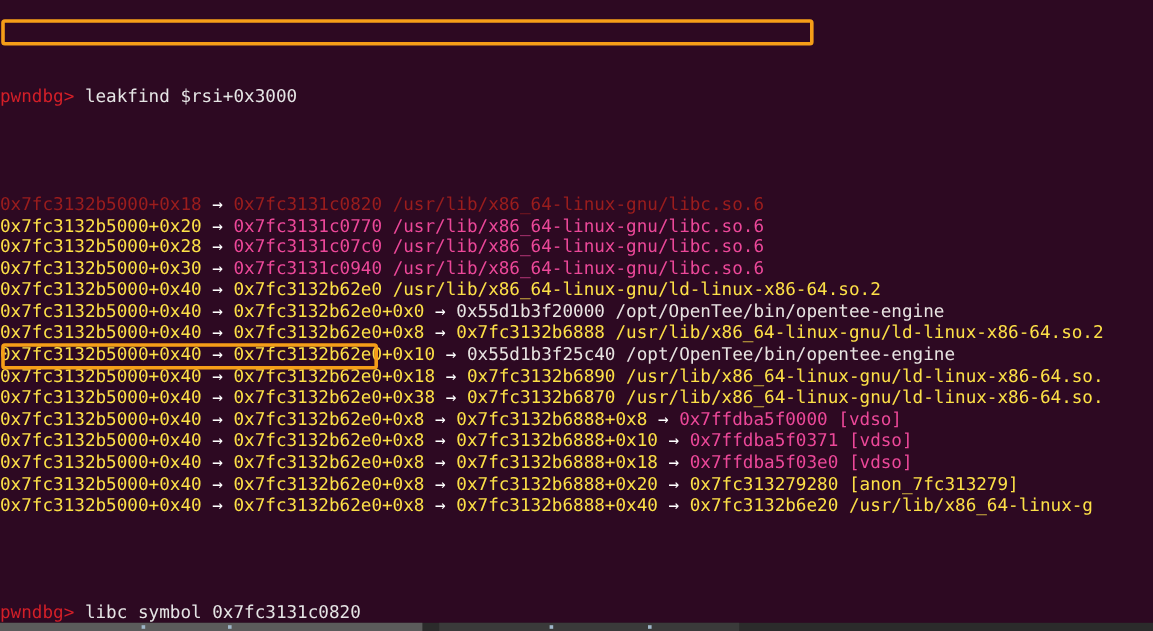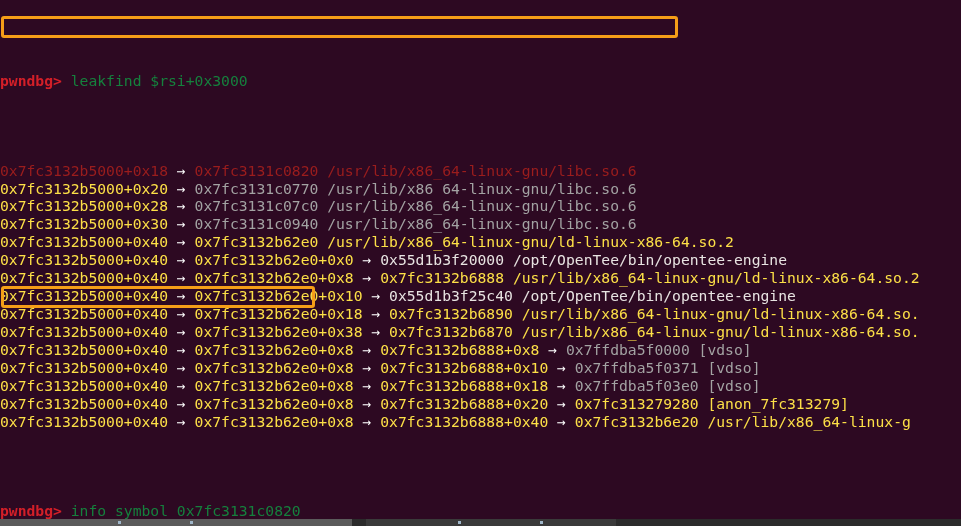--- a/index.html
+++ b/index.html
@@ -19,25 +19,25 @@
     letter-spacing:0px;
   }
   .line{
     height:17.95px;
     white-space:pre;
     overflow:hidden;
     position:relative;
   }
   .seg{white-space:pre;}
   
-  .c-prompt{color:#d31f28;font-weight:bold;}
-  .c-cmd{color:#15803d;}
+  .c-prompt{color:#d31f28;font-weight:normal;}
+  .c-cmd{color:#e5e5e5;}
   .c-white{color:#e8e4e2;}
   .c-purple{color:#fde047;}
-  .c-red{color:#a3a3a3;}
+  .c-red{color:#ec4899;}
   .c-darkred{color:#9b1d1d;text-align:right;}
   .c-arrow{color:#ffffff;}
   .hl-box{
     position:absolute;
     border:3px solid #f59e18;
     border-radius:3px;
     box-sizing:border-box;
     pointer-events:none;
   }
   #taskbar{
@@ -53,21 +53,21 @@
 
 <div id="term">
 
   
   <div class="line"><span class="seg c-prompt">pwndbg&gt;</span><span class="seg c-cmd"> </span><span class="seg c-cmd">leakfind $rsi+0x3000</span></div>
 
   
   <div id="leakfind-out"><div class="line"><span class="seg c-darkred">0x7fc3132b5000+0x18</span><span class="seg c-white"> </span><span class="seg c-arrow">→</span><span class="seg c-white"> </span><span class="seg c-darkred">0x7fc3131c0820</span><span class="seg c-white"> </span><span class="seg c-darkred">/usr/lib/x86_64-linux-gnu/libc.so.6</span></div><div class="line"><span class="seg c-purple">0x7fc3132b5000+0x20</span><span class="seg c-white"> </span><span class="seg c-arrow">→</span><span class="seg c-white"> </span><span class="seg c-red">0x7fc3131c0770</span><span class="seg c-white"> </span><span class="seg c-red">/usr/lib/x86_64-linux-gnu/libc.so.6</span></div><div class="line"><span class="seg c-purple">0x7fc3132b5000+0x28</span><span class="seg c-white"> </span><span class="seg c-arrow">→</span><span class="seg c-white"> </span><span class="seg c-red">0x7fc3131c07c0</span><span class="seg c-white"> </span><span class="seg c-red">/usr/lib/x86_64-linux-gnu/libc.so.6</span></div><div class="line"><span class="seg c-purple">0x7fc3132b5000+0x30</span><span class="seg c-white"> </span><span class="seg c-arrow">→</span><span class="seg c-white"> </span><span class="seg c-red">0x7fc3131c0940</span><span class="seg c-white"> </span><span class="seg c-red">/usr/lib/x86_64-linux-gnu/libc.so.6</span></div><div class="line"><span class="seg c-purple">0x7fc3132b5000+0x40</span><span class="seg c-white"> </span><span class="seg c-arrow">→</span><span class="seg c-white"> </span><span class="seg c-purple">0x7fc3132b62e0</span><span class="seg c-white"> </span><span class="seg c-purple">/usr/lib/x86_64-linux-gnu/ld-linux-x86-64.so.2</span></div><div class="line"><span class="seg c-purple">0x7fc3132b5000+0x40</span><span class="seg c-white"> </span><span class="seg c-arrow">→</span><span class="seg c-white"> </span><span class="seg c-purple">0x7fc3132b62e0+0x0</span><span class="seg c-white"> </span><span class="seg c-arrow">→</span><span class="seg c-white"> </span><span class="seg c-white">0x55d1b3f20000</span><span class="seg c-white"> </span><span class="seg c-white">/opt/OpenTee/bin/opentee-engine</span></div><div class="line"><span class="seg c-purple">0x7fc3132b5000+0x40</span><span class="seg c-white"> </span><span class="seg c-arrow">→</span><span class="seg c-white"> </span><span class="seg c-purple">0x7fc3132b62e0+0x8</span><span class="seg c-white"> </span><span class="seg c-arrow">→</span><span class="seg c-white"> </span><span class="seg c-purple">0x7fc3132b6888</span><span class="seg c-white"> </span><span class="seg c-purple">/usr/lib/x86_64-linux-gnu/ld-linux-x86-64.so.2</span></div><div class="line"><span class="seg c-purple">0x7fc3132b5000+0x40</span><span class="seg c-white"> </span><span class="seg c-arrow">→</span><span class="seg c-white"> </span><span class="seg c-purple">0x7fc3132b62e0+0x10</span><span class="seg c-white"> </span><span class="seg c-arrow">→</span><span class="seg c-white"> </span><span class="seg c-white">0x55d1b3f25c40</span><span class="seg c-white"> </span><span class="seg c-white">/opt/OpenTee/bin/opentee-engine</span></div><div class="line"><span class="seg c-purple">0x7fc3132b5000+0x40</span><span class="seg c-white"> </span><span class="seg c-arrow">→</span><span class="seg c-white"> </span><span class="seg c-purple">0x7fc3132b62e0+0x18</span><span class="seg c-white"> </span><span class="seg c-arrow">→</span><span class="seg c-white"> </span><span class="seg c-purple">0x7fc3132b6890</span><span class="seg c-white"> </span><span class="seg c-purple">/usr/lib/x86_64-linux-gnu/ld-linux-x86-64.so.</span></div><div class="line"><span class="seg c-purple">0x7fc3132b5000+0x40</span><span class="seg c-white"> </span><span class="seg c-arrow">→</span><span class="seg c-white"> </span><span class="seg c-purple">0x7fc3132b62e0+0x38</span><span class="seg c-white"> </span><span class="seg c-arrow">→</span><span class="seg c-white"> </span><span class="seg c-purple">0x7fc3132b6870</span><span class="seg c-white"> </span><span class="seg c-purple">/usr/lib/x86_64-linux-gnu/ld-linux-x86-64.so.</span></div><div class="line"><span class="seg c-purple">0x7fc3132b5000+0x40</span><span class="seg c-white"> </span><span class="seg c-arrow">→</span><span class="seg c-white"> </span><span class="seg c-purple">0x7fc3132b62e0+0x8</span><span class="seg c-white"> </span><span class="seg c-arrow">→</span><span class="seg c-white"> </span><span class="seg c-purple">0x7fc3132b6888+0x8</span><span class="seg c-white"> </span><span class="seg c-arrow">→</span><span class="seg c-white"> </span><span class="seg c-red">0x7ffdba5f0000</span><span class="seg c-white"> </span><span class="seg c-red">[vdso]</span></div><div class="line"><span class="seg c-purple">0x7fc3132b5000+0x40</span><span class="seg c-white"> </span><span class="seg c-arrow">→</span><span class="seg c-white"> </span><span class="seg c-purple">0x7fc3132b62e0+0x8</span><span class="seg c-white"> </span><span class="seg c-arrow">→</span><span class="seg c-white"> </span><span class="seg c-purple">0x7fc3132b6888+0x10</span><span class="seg c-white"> </span><span class="seg c-arrow">→</span><span class="seg c-white"> </span><span class="seg c-red">0x7ffdba5f0371</span><span class="seg c-white"> </span><span class="seg c-red">[vdso]</span></div><div class="line"><span class="seg c-purple">0x7fc3132b5000+0x40</span><span class="seg c-white"> </span><span class="seg c-arrow">→</span><span class="seg c-white"> </span><span class="seg c-purple">0x7fc3132b62e0+0x8</span><span class="seg c-white"> </span><span class="seg c-arrow">→</span><span class="seg c-white"> </span><span class="seg c-purple">0x7fc3132b6888+0x18</span><span class="seg c-white"> </span><span class="seg c-arrow">→</span><span class="seg c-white"> </span><span class="seg c-red">0x7ffdba5f03e0</span><span class="seg c-white"> </span><span class="seg c-red">[vdso]</span></div><div class="line"><span class="seg c-purple">0x7fc3132b5000+0x40</span><span class="seg c-white"> </span><span class="seg c-arrow">→</span><span class="seg c-white"> </span><span class="seg c-purple">0x7fc3132b62e0+0x8</span><span class="seg c-white"> </span><span class="seg c-arrow">→</span><span class="seg c-white"> </span><span class="seg c-purple">0x7fc3132b6888+0x20</span><span class="seg c-white"> </span><span class="seg c-arrow">→</span><span class="seg c-white"> </span><span class="seg c-purple">0x7fc313279280</span><span class="seg c-white"> </span><span class="seg c-purple">[anon_7fc313279]</span></div><div class="line"><span class="seg c-purple">0x7fc3132b5000+0x40</span><span class="seg c-white"> </span><span class="seg c-arrow">→</span><span class="seg c-white"> </span><span class="seg c-purple">0x7fc3132b62e0+0x8</span><span class="seg c-white"> </span><span class="seg c-arrow">→</span><span class="seg c-white"> </span><span class="seg c-purple">0x7fc3132b6888+0x40</span><span class="seg c-white"> </span><span class="seg c-arrow">→</span><span class="seg c-white"> </span><span class="seg c-purple">0x7fc3132b6e20</span><span class="seg c-white"> </span><span class="seg c-purple">/usr/lib/x86_64-linux-g</span></div></div>
 
   
-  <div class="line"><span class="seg c-prompt">pwndbg&gt;</span><span class="seg c-cmd"> </span><span class="seg c-cmd">info symbol 0x7fc3131c0820</span></div>
+  <div class="line"><span class="seg c-prompt">pwndbg&gt;</span><span class="seg c-cmd"> </span><span class="seg c-cmd">libc symbol 0x7fc3131c0820</span></div>
 
   
 
   
 
   
   
 
   
   

